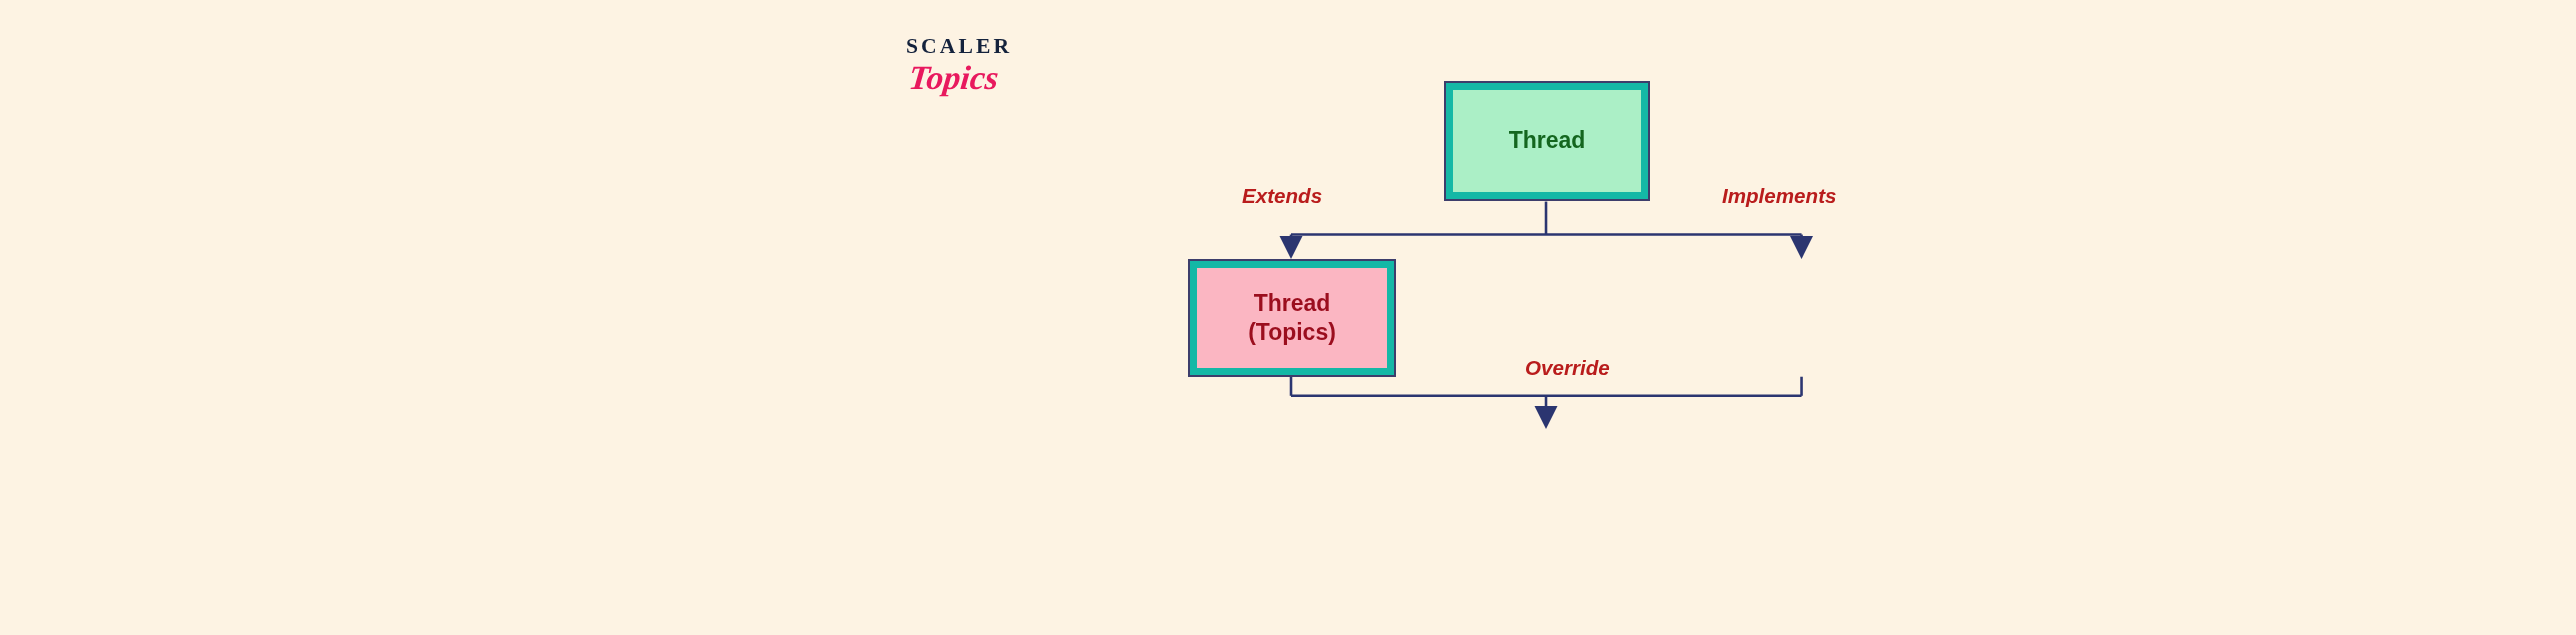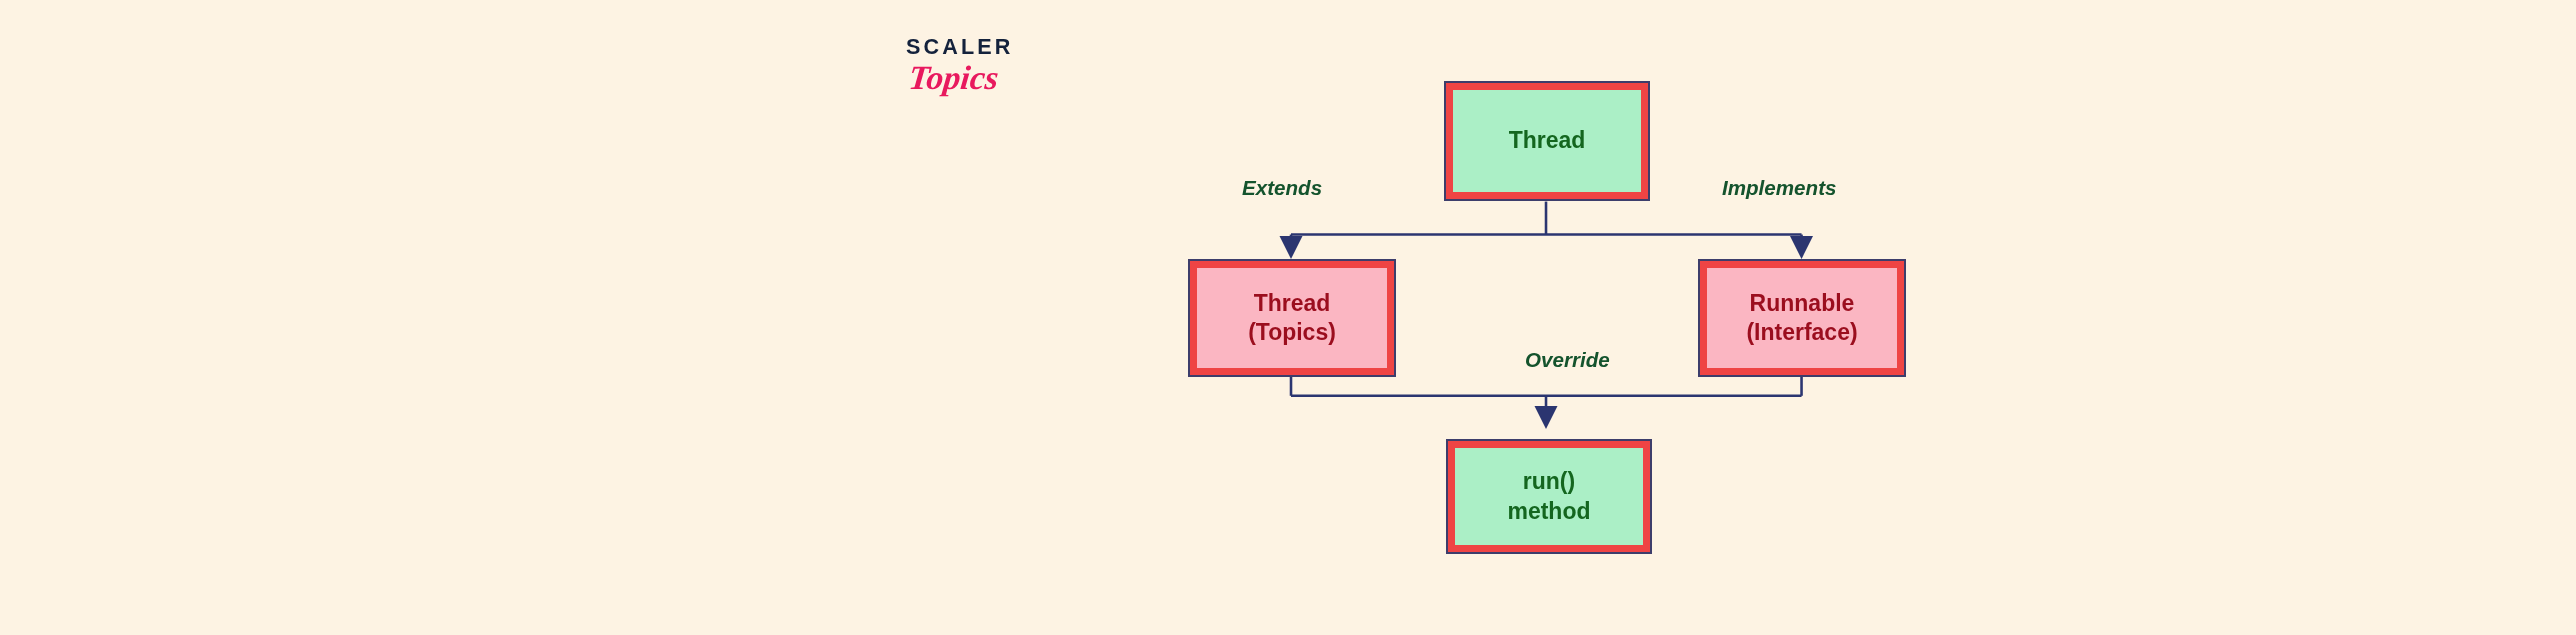--- a/index.html
+++ b/index.html
@@ -18,21 +18,21 @@
 
   
   #logo {
     position: absolute;
     left: 906px;
     top: 36px;
     width: 165px;
     height: 77px;
   }
   #logo-scaler {
-    font-family: Liberation Sans, sans-serif;
+    font-family: Liberation Serif, serif;
     font-weight: 700;
     font-size: 21.6px;
     letter-spacing: 3.1px;
     color: #14223C;
     line-height: 1;
     white-space: nowrap;
   }
   #logo-topics {
     font-family: "Liberation Serif", serif;
     font-style: italic;
@@ -44,21 +44,21 @@
     margin-left: 3.1px;
     white-space: nowrap;
     transform: skewX(-6deg);
   }
 
   
   .node {
     position: absolute;
     box-sizing: border-box;
     border: 2.1px solid #3D3D6B;
-    background: #ef4444;
+    background: #14b8a6;
     padding: 6.7px;
     display: flex;
     align-items: center;
     justify-content: center;
   }
   .node-inner {
     width: 100%;
     height: 100%;
     display: flex;
     flex-direction: column;
@@ -88,22 +88,23 @@
   #node-runnable     { left: 1698px; top: 259px;  width: 208px; height: 118px; }
   #node-run-method   { left: 1446px; top: 439px;  width: 206px; height: 115px; }
 
   
   .edge-label {
     position: absolute;
     font-family: "Liberation Sans", sans-serif;
     font-style: italic;
     font-weight: 700;
     font-size: 20.6px;
-    color: #14532d;
+    color: #b91c1c;
     white-space: nowrap;
+    margin-top: 8px;
   }
   #label-extends    { left: 1242px; top: 176px; }
   #label-implements { left: 1722px; top: 176px; }
   #label-override   { left: 1525px; top: 348px; }
 
   
   #edges {
     position: absolute;
     left: 0;
     top: 0;
@@ -154,28 +155,16 @@
     </div>
   </div>
 
   <div class="node" id="node-thread-class">
     <div class="node-inner pink">
       <div class="node-line">Thread</div>
       <div class="node-line">(Topics)</div>
     </div>
   </div>
 
-  <div class="node" id="node-runnable">
-    <div class="node-inner pink">
-      <div class="node-line">Runnable</div>
-      <div class="node-line">(Interface)</div>
-    </div>
-  </div>
 
-  <div class="node" id="node-run-method">
-    <div class="node-inner green">
-      <div class="node-line">run()</div>
-      <div class="node-line">method</div>
-    </div>
-  </div>
 
 </div>
 
 
 </body></html>

